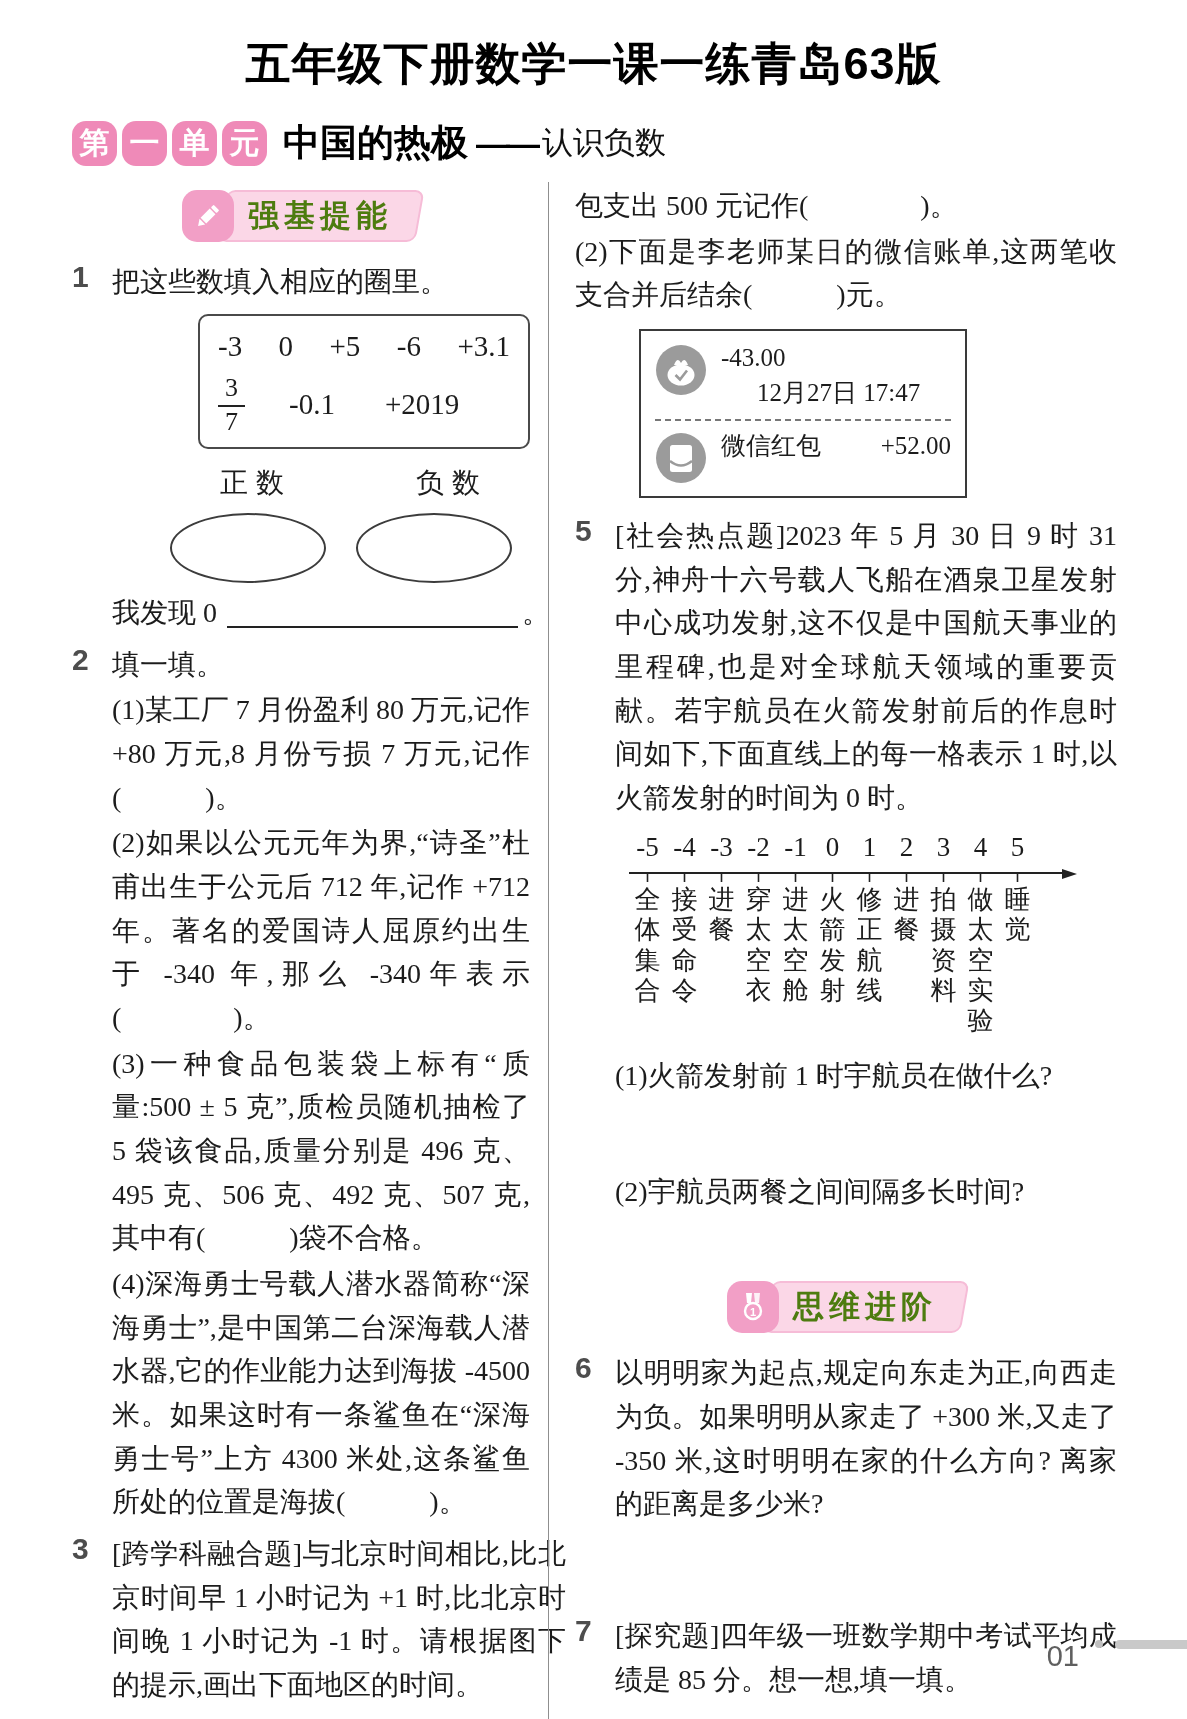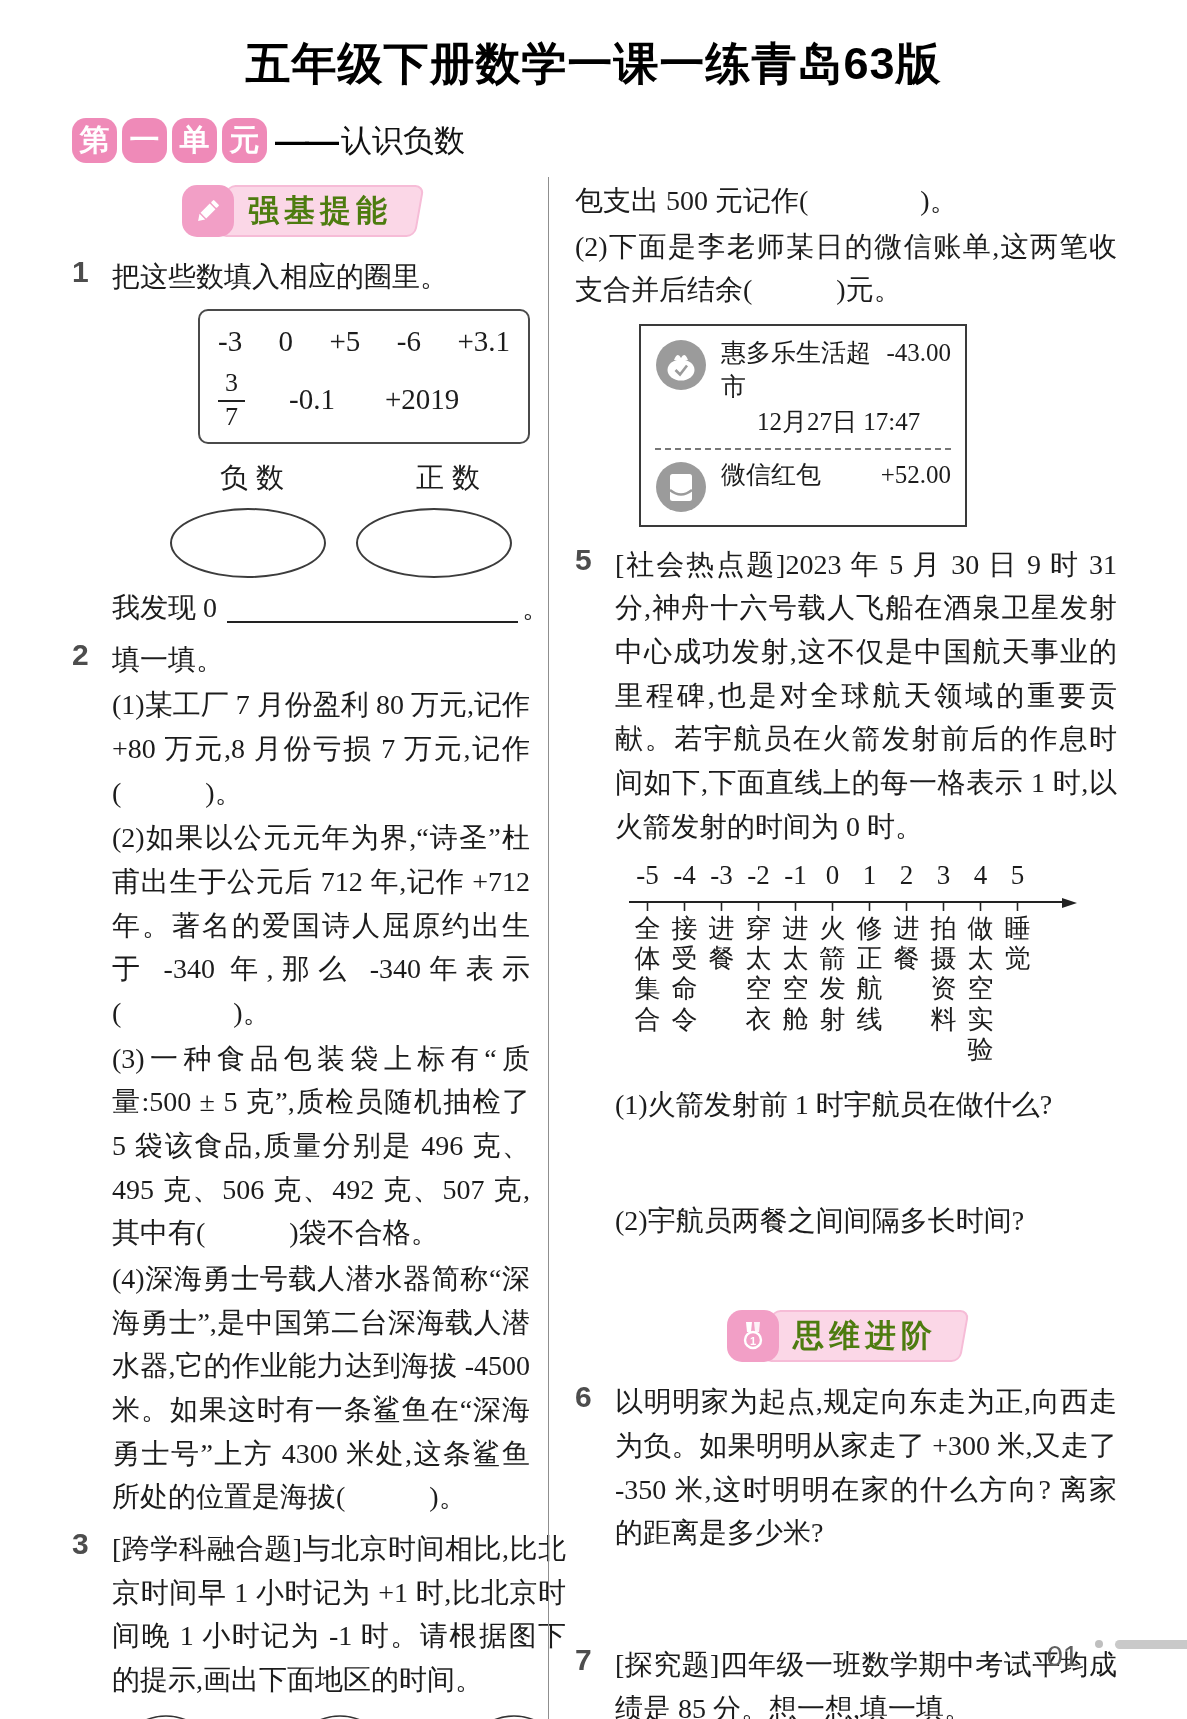--- a/index.html
+++ b/index.html
@@ -84,20 +84,21 @@
 
   <h1 class="title">五年级下册数学一课一练青岛63版</h1>
 
   <div class="unit-row">
     <div class="unit-badge">
       <span>第</span>
       <span>一</span>
       <span>单</span>
       <span>元</span>
     </div>
+    <span class="unit-name">中国的热极</span>
     <span class="unit-dash">——</span>
     <span class="unit-topic">认识负数</span>
   </div>
 
   <div class="columns">
 
     <div class="col-left">
 
       <div class="sec-badge">
         <span class="sec-icon">
@@ -127,22 +128,22 @@
             <div class="nb-row2">
               <span class="frac">
                 <span class="frac-num">3</span>
                 <span>7</span>
               </span>
               <span class="nb2a">-0.1</span>
               <span class="nb2b">+2019</span>
             </div>
           </div>
           <div class="pn-labels">
+            <span>正数</span>
             <span>负数</span>
-            <span>正数</span>
           </div>
           <div class="ovals">
             <div class="oval"></div>
             <div class="oval"></div>
           </div>
           <div class="discover">
             <span>我发现 0</span>
             <span class="blank-line"></span>
             <span>。</span>
           </div>
@@ -286,21 +287,20 @@
           <span class="bill-icon">
             <svg width="52" height="52" viewBox="0 0 52 52">
               <circle cx="26" cy="26" r="25" fill="#9b9b9b"></circle>
               <path d="M19,21 q3.5,-9 7,-2 q3.5,-7 7,2 z" fill="#fff"></path>
               <ellipse cx="26" cy="31" rx="13.5" ry="10.5" fill="#fff"></ellipse>
               <polyline points="20.5,31 25,35.5 32,26.5" fill="none" stroke="#9b9b9b" stroke-width="2.6"></polyline>
             </svg>
           </span>
           <div class="bill-info">
             <div class="bill-line1">
-              <span>惠多乐生活超市</span>
               <span>-43.00</span>
             </div>
             <div class="bill-date">12月27日  17:47</div>
           </div>
         </div>
         <div class="bill-sep"></div>
         <div class="bill-row">
           <span class="bill-icon">
             <svg width="52" height="52" viewBox="0 0 52 52">
               <circle cx="26" cy="26" r="25" fill="#9b9b9b"></circle>

